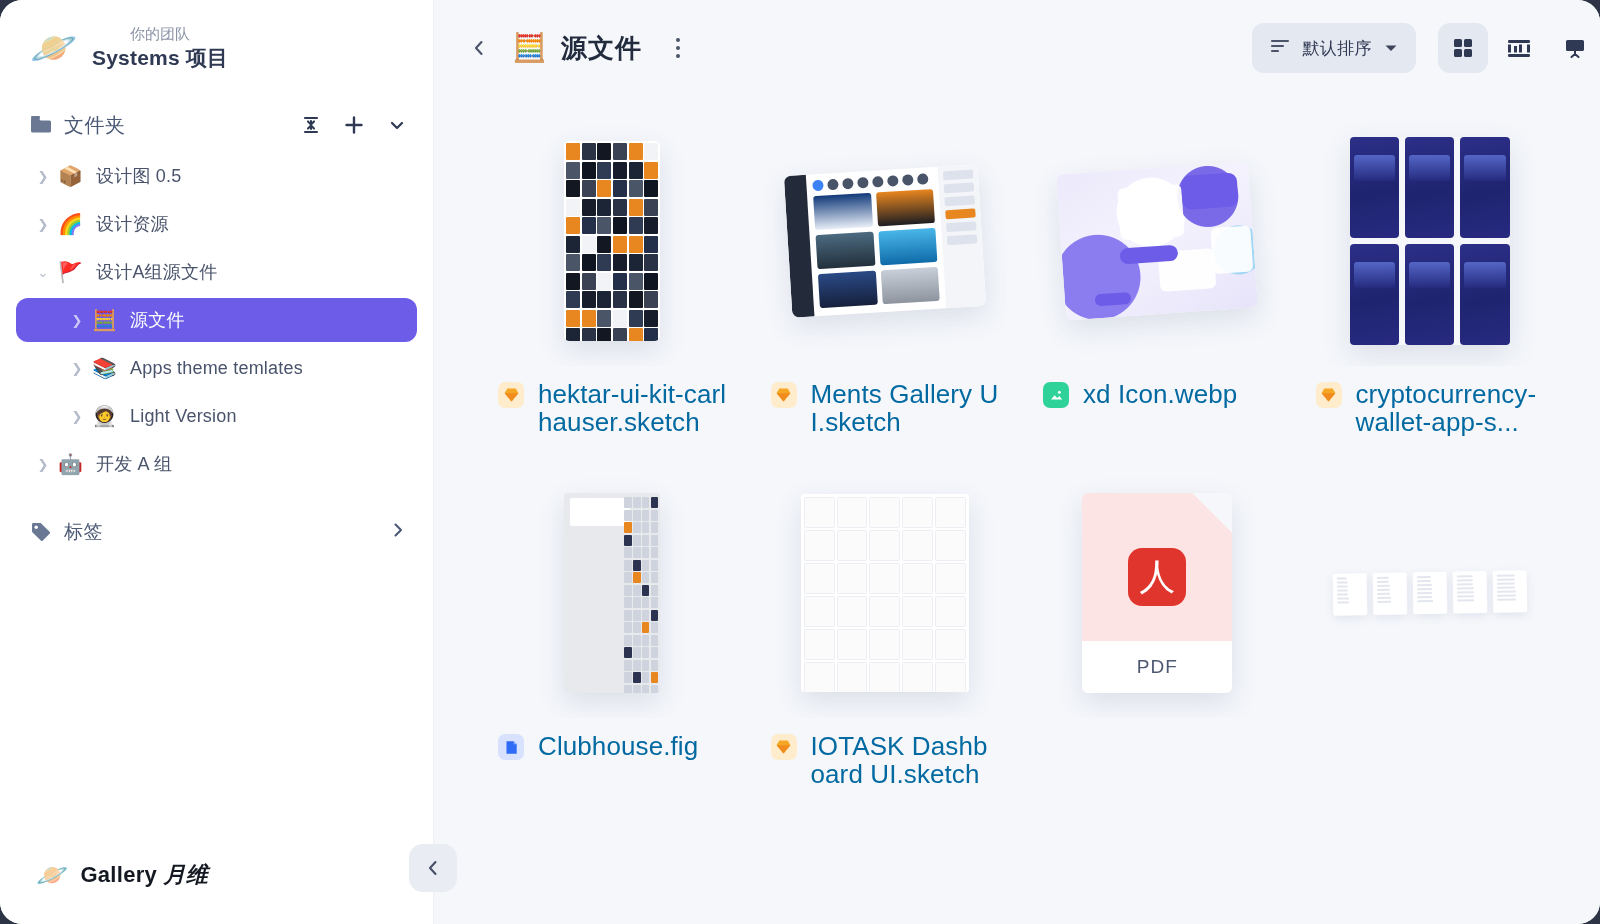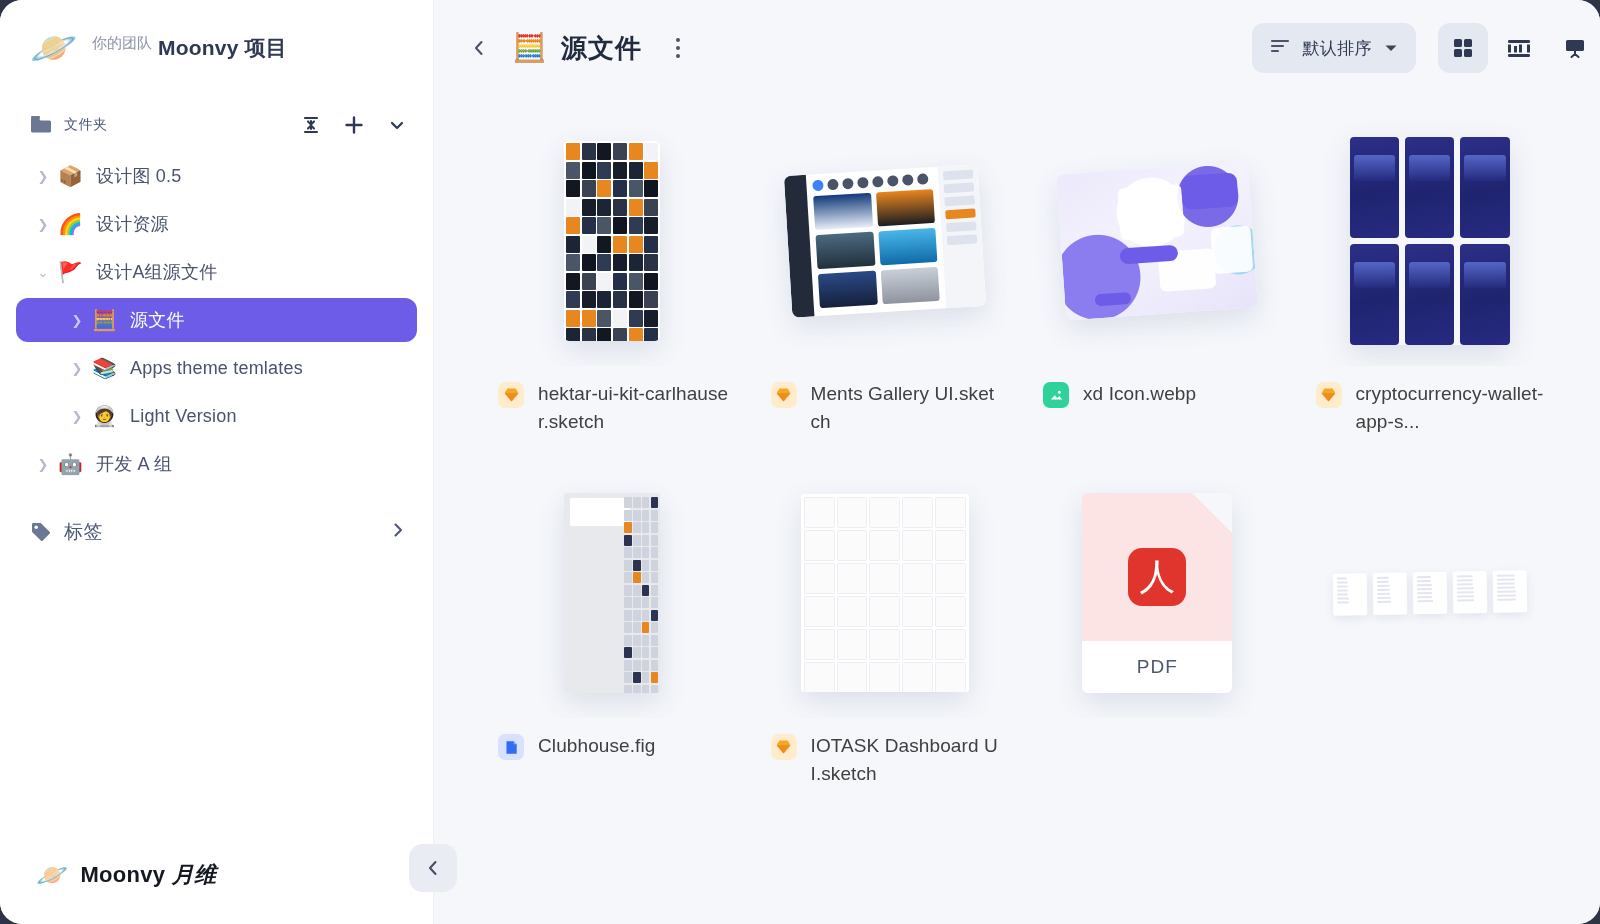--- a/index.html
+++ b/index.html
@@ -30,37 +30,37 @@
   .team-head {
     display: flex; align-items: center;
     padding: 24px 0 0 30px;
     gap: 14px;
   }
   .planet-logo {
     width: 48px; height: 48px;
     display: flex; align-items: center; justify-content: center;
     font-size: 38px; line-height: 1;
   }
-  .team-text { display: flex; gap: 6px; }
+  .team-text { display: flex; flex-direction: column; gap: 0; text-align: center; }
   .team-label {
     font-size: 15px; color: #8b93a7; font-weight: 400;
   }
   .team-name {
     font-size: 21px; color: #2f3953; font-weight: bold;
     letter-spacing: .2px;
   }
 
   .section-head {
     display: flex; align-items: center;
     margin: 38px 26px 0 30px;
     height: 30px;
   }
   .section-icon { margin-right: 12px; display:flex; }
   .section-title {
-    font-size: 14px; color: #4a5875; font-weight: 500;
+    font-size: 20px; color: #4a5875; font-weight: 500;
     letter-spacing: .5px;
   }
   .section-actions {
     margin-left: auto; display: flex; align-items: center; gap: 22px;
   }
   .section-actions .act { cursor: pointer; display:flex; align-items:center; }
 
   .tree { margin-top: 14px; }
   .tree-row {
     display: flex; align-items: center;
@@ -220,21 +220,21 @@
     width: 26px; height: 26px; border-radius: 7px; flex: 0 0 26px;
     display: flex; align-items: center; justify-content: center;
     margin-top: 2px;
   }
   .ftype.sketch { background: #ffeccc; }
   .ftype.webp   { background: #2fd39a; }
   .ftype.fig    { background: #d8e2fe; }
   .ftype.pdf    { background: #e0352c; }
   .ftype.doc    { background: #d8e2fe; }
   .fname {
-    font-size: 19px; color: #404040; line-height: 28px;
+    font-size: 26px; color: #0369a1; line-height: 28px;
     letter-spacing: .1px; word-break: break-all;
   }
 
   
   .sh { box-shadow: 0 10px 28px rgba(54,68,110,.13); }
 
   .t-hektar { background: #f5f7fb; }
   .hek-phone {
     width: 96px; height: 200px; background:#fff; border-radius: 5px;
     display: grid; grid-template-columns: repeat(6,1fr); grid-auto-rows: 17px;
@@ -341,21 +341,21 @@
 <body>
 
 <div class="app">
 
   <aside class="sidebar">
 
     <div class="team-head">
       <div class="planet-logo">🪐</div>
       <div class="team-text">
         <span class="team-label">你的团队</span>
-        <span class="team-name">Moonvy 项目</span>
+        <span class="team-name">Systems 项目</span>
       </div>
     </div>
 
     <div class="section-head">
       <span class="section-icon">
         <svg width="22" height="20" viewBox="0 0 22 20">
             <path d="M1 4.5A1.5 1.5 0 0 1 2.5 3h6l2 2.4h9A1.5 1.5 0 0 1 21 6.9V16a1.6 1.6 0 0 1-1.6 1.6H2.6A1.6 1.6 0 0 1 1 16z" fill="#6b7894"></path>
             <rect x="1" y="1" width="9" height="3" rx="1.2" fill="#6b7894"></rect>
           </svg>
       </span>
@@ -429,21 +429,21 @@
       <span class="label">标签</span>
       <span class="chev">
         <svg width="18" height="18" viewBox="0 0 18 18">
             <path d="M6.5 3.5l5.5 5.5-5.5 5.5" stroke="#4a5875" stroke-width="2.1" fill="none" stroke-linecap="round" stroke-linejoin="round"></path>
           </svg>
       </span>
     </div>
 
     <div class="brand">
       <span class="bicon">🪐</span>
-      <span class="btext"><span>Moonvy</span> <em>月维</em></span>
+      <span class="btext"><span>Gallery</span> <em>月维</em></span>
     </div>
 
     <button class="collapse-btn">
       <svg width="20" height="20" viewBox="0 0 20 20">
           <path d="M12.5 4l-5.5 6 5.5 6" stroke="#475067" stroke-width="2.1" fill="none" stroke-linecap="round" stroke-linejoin="round"></path>
         </svg>
     </button>
   </aside>
 
   <section class="main">

